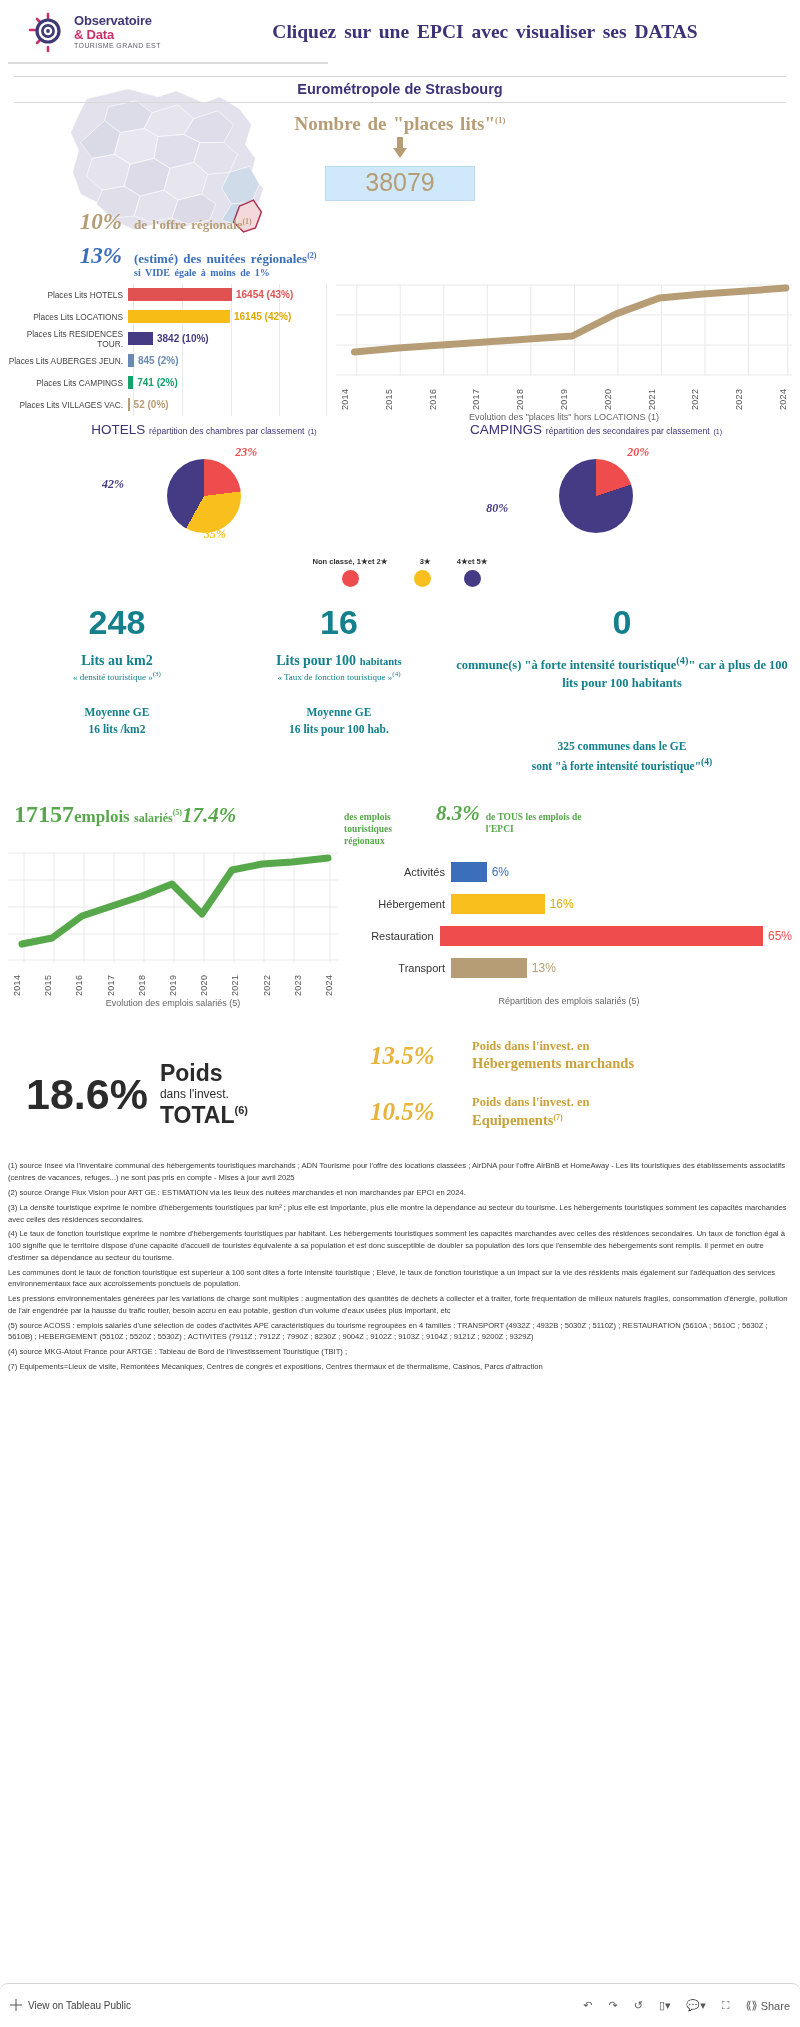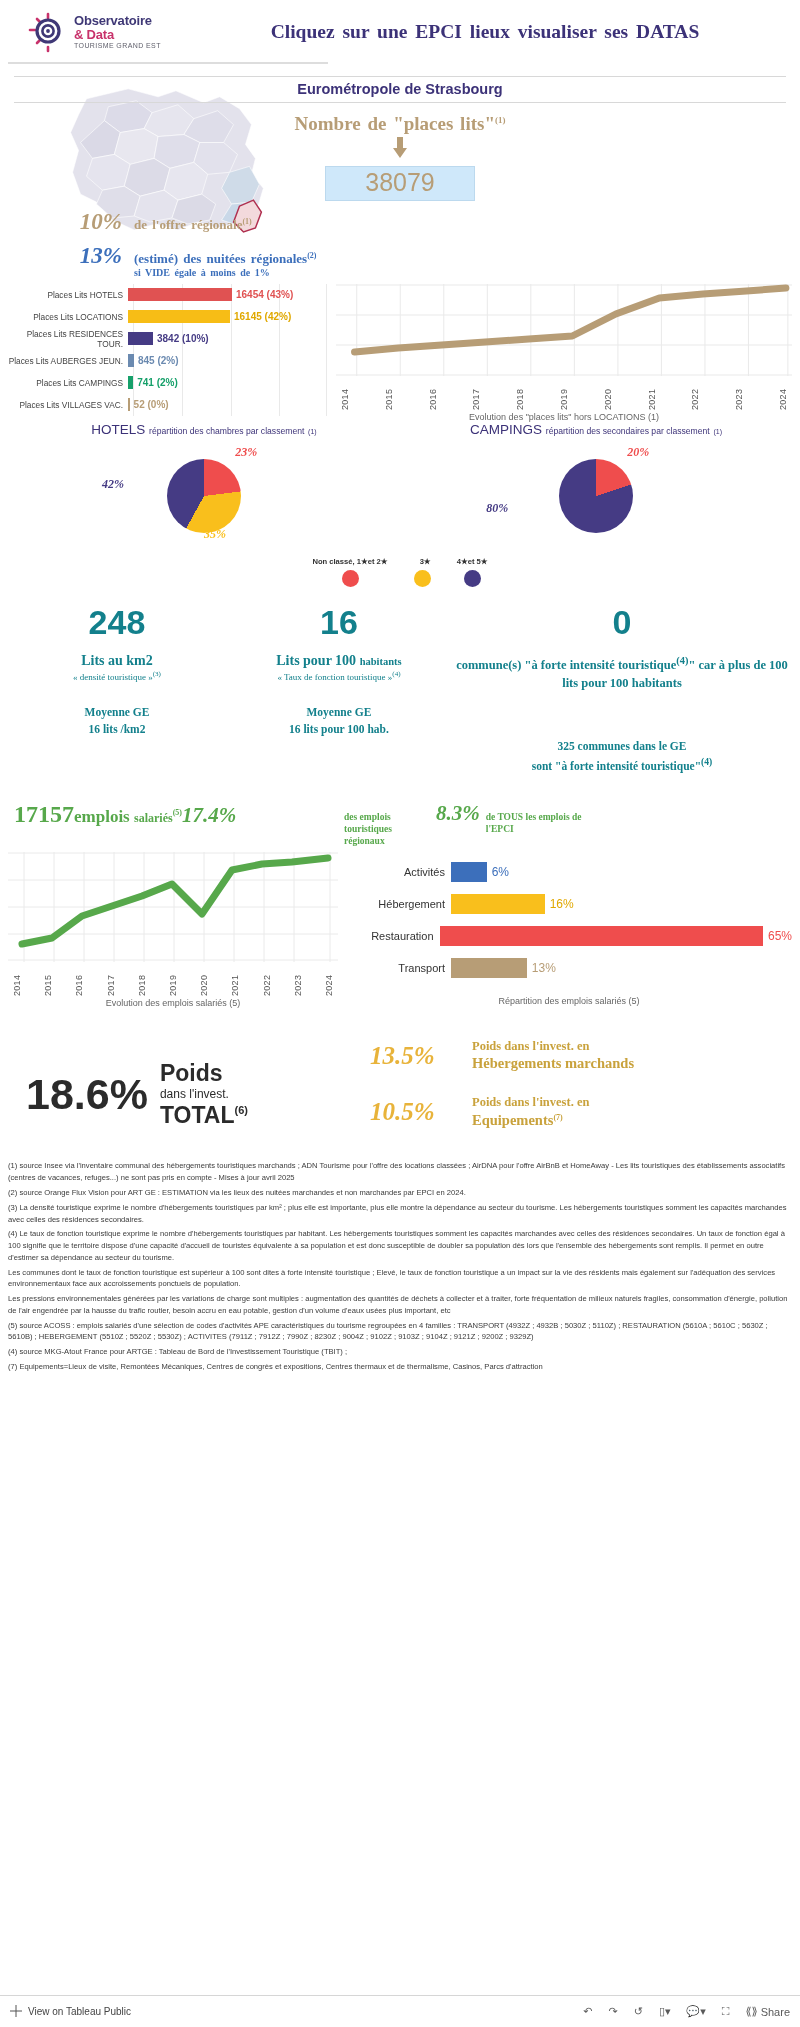--- a/index.html
+++ b/index.html
@@ -144,24 +144,24 @@
   .pr-txt { color:#c9a23c; font-family:"Liberation Serif", serif; font-weight:bold; font-size: 12.5px; line-height:1.35;}
   .pr-txt .b2 { font-size: 14.5px; }
   .pr-txt sup { font-size: 8px; }
 
   
   .notes { padding: 10px 8px 0; font-size: 7.6px; line-height: 1.55; color:#3a3a3a; }
   .notes p { margin: 0 0 3px 0; }
 
   
   .tbar {
-    position:absolute; left:0; right:0; bottom:0; height: 32px;
+    position:absolute; left:0; right:0; bottom:0; height: 44px;
     border-top:1px solid #d6d6d6; background:#fff;
     display:flex; align-items:center; justify-content:space-between;
-    padding: 0 10px; font-size: 10px; color:#444;
+    padding: 0 10px; font-size: 10px; color:#444;border-radius:8px;
   }
   .tbar-left { display:flex; align-items:center; gap:6px; }
   .tbar-right { display:flex; align-items:center; gap: 16px; color:#5a5a5a;}
   .tbar-right span { display:flex; align-items:center; gap:3px; font-size:11px;}
 
   
   .mapcanvas { position:absolute; inset:0; }
 </style>
 </head>
 <body>
@@ -181,21 +181,21 @@
         <circle cx="22" cy="20" r="5.6" fill="none" stroke="#3f3876" stroke-width="2.6"></circle>
         <circle cx="22" cy="20" r="1.9" fill="#3f3876"></circle>
       </svg>
     </div>
     <div class="logo-text">
       <div class="logo-l1">Observatoire</div>
       <div class="logo-l2">&amp; Data</div>
       <div class="logo-l3">TOURISME GRAND EST</div>
     </div>
   </div>
-  <div class="title serif">Cliquez sur une EPCI lieux visualiser ses DATAS</div>
+  <div class="title serif">Cliquez sur une EPCI avec visualiser ses DATAS</div>
 </div>
 
 <div class="toprow">
 
   <div class="mapbox">
     <svg class="mapcanvas" viewBox="0 0 320 218" preserveAspectRatio="xMidYMid meet">
       <g stroke="#ffffff" stroke-width="0.6">
         <path d="M78 36 L120 26 L150 34 L168 28 L196 40 L212 34 L232 46 L244 62 L238 82 L248 96 L244 112 L256 126 L250 146 L232 160 L210 166 L190 160 L170 168 L148 162 L126 168 L104 158 L88 140 L72 132 L64 110 L70 88 L62 70 L70 52 Z" fill="#e3e2ec"></path>
         <path d="M100 44 L128 38 L144 50 L136 66 L112 70 L96 58 Z" fill="#dcdbe8"></path>
         <path d="M144 50 L170 42 L186 56 L176 72 L150 74 L136 66 Z" fill="#e6e5ee"></path>

